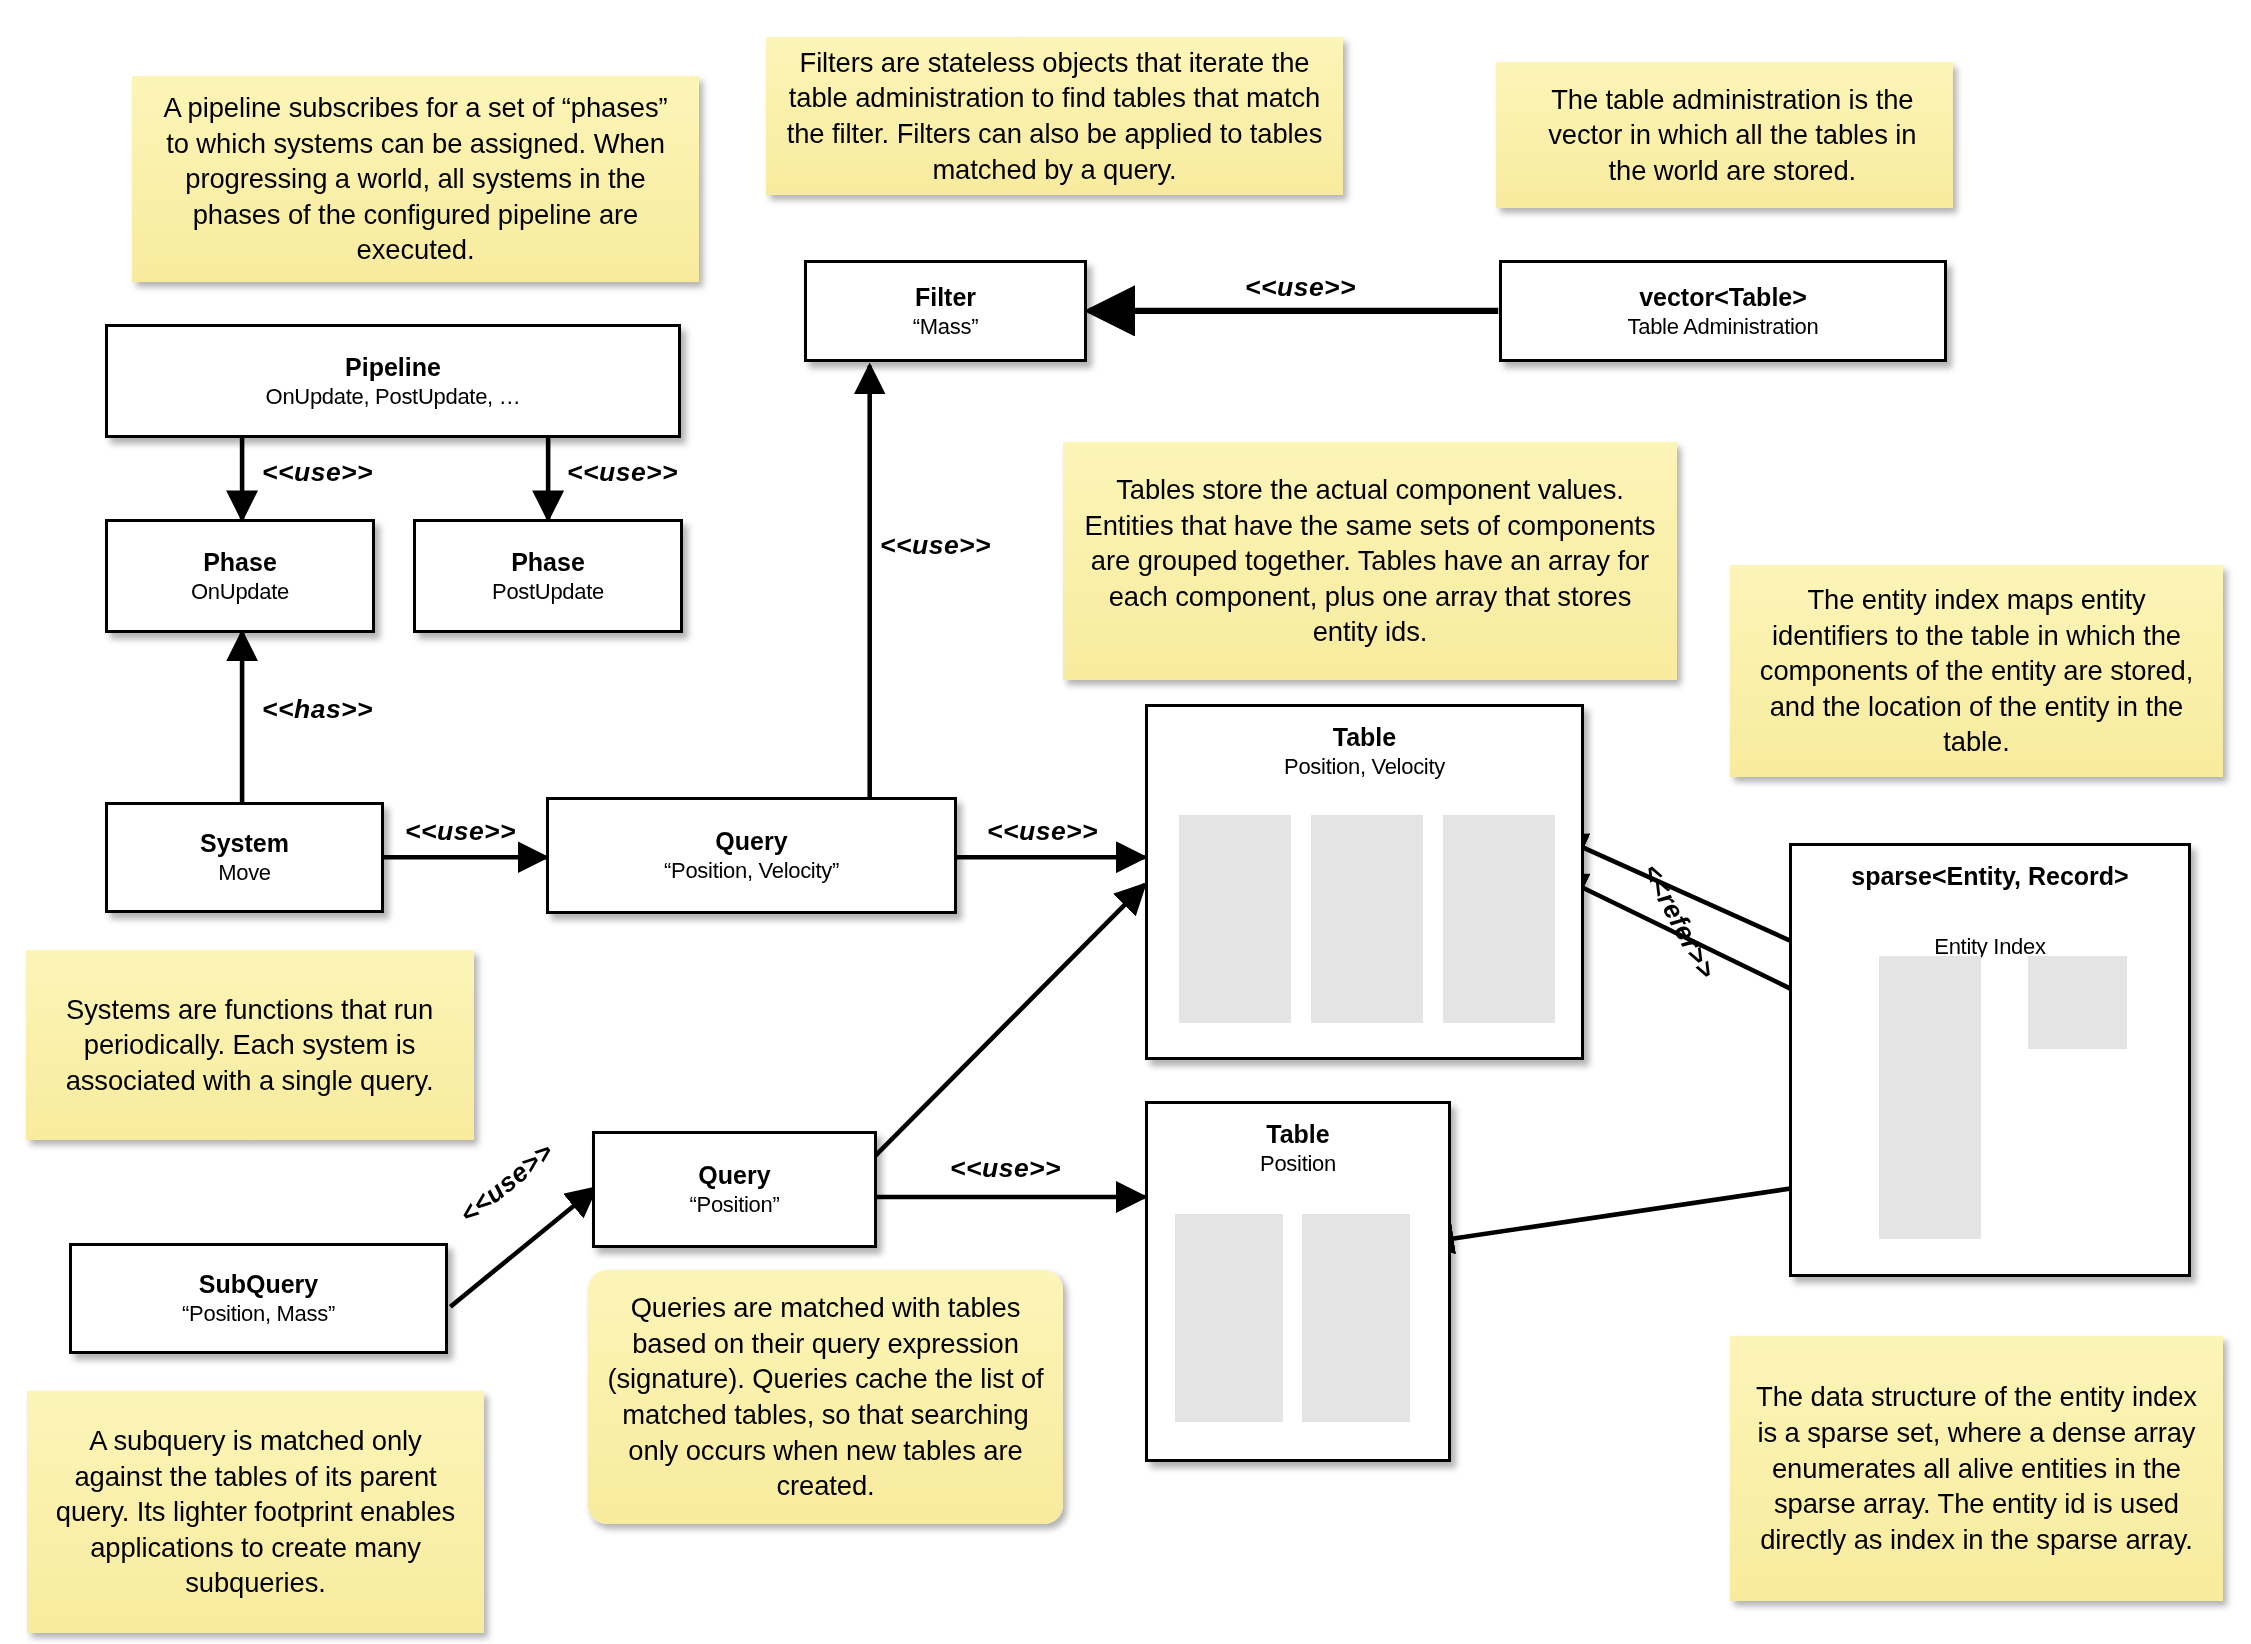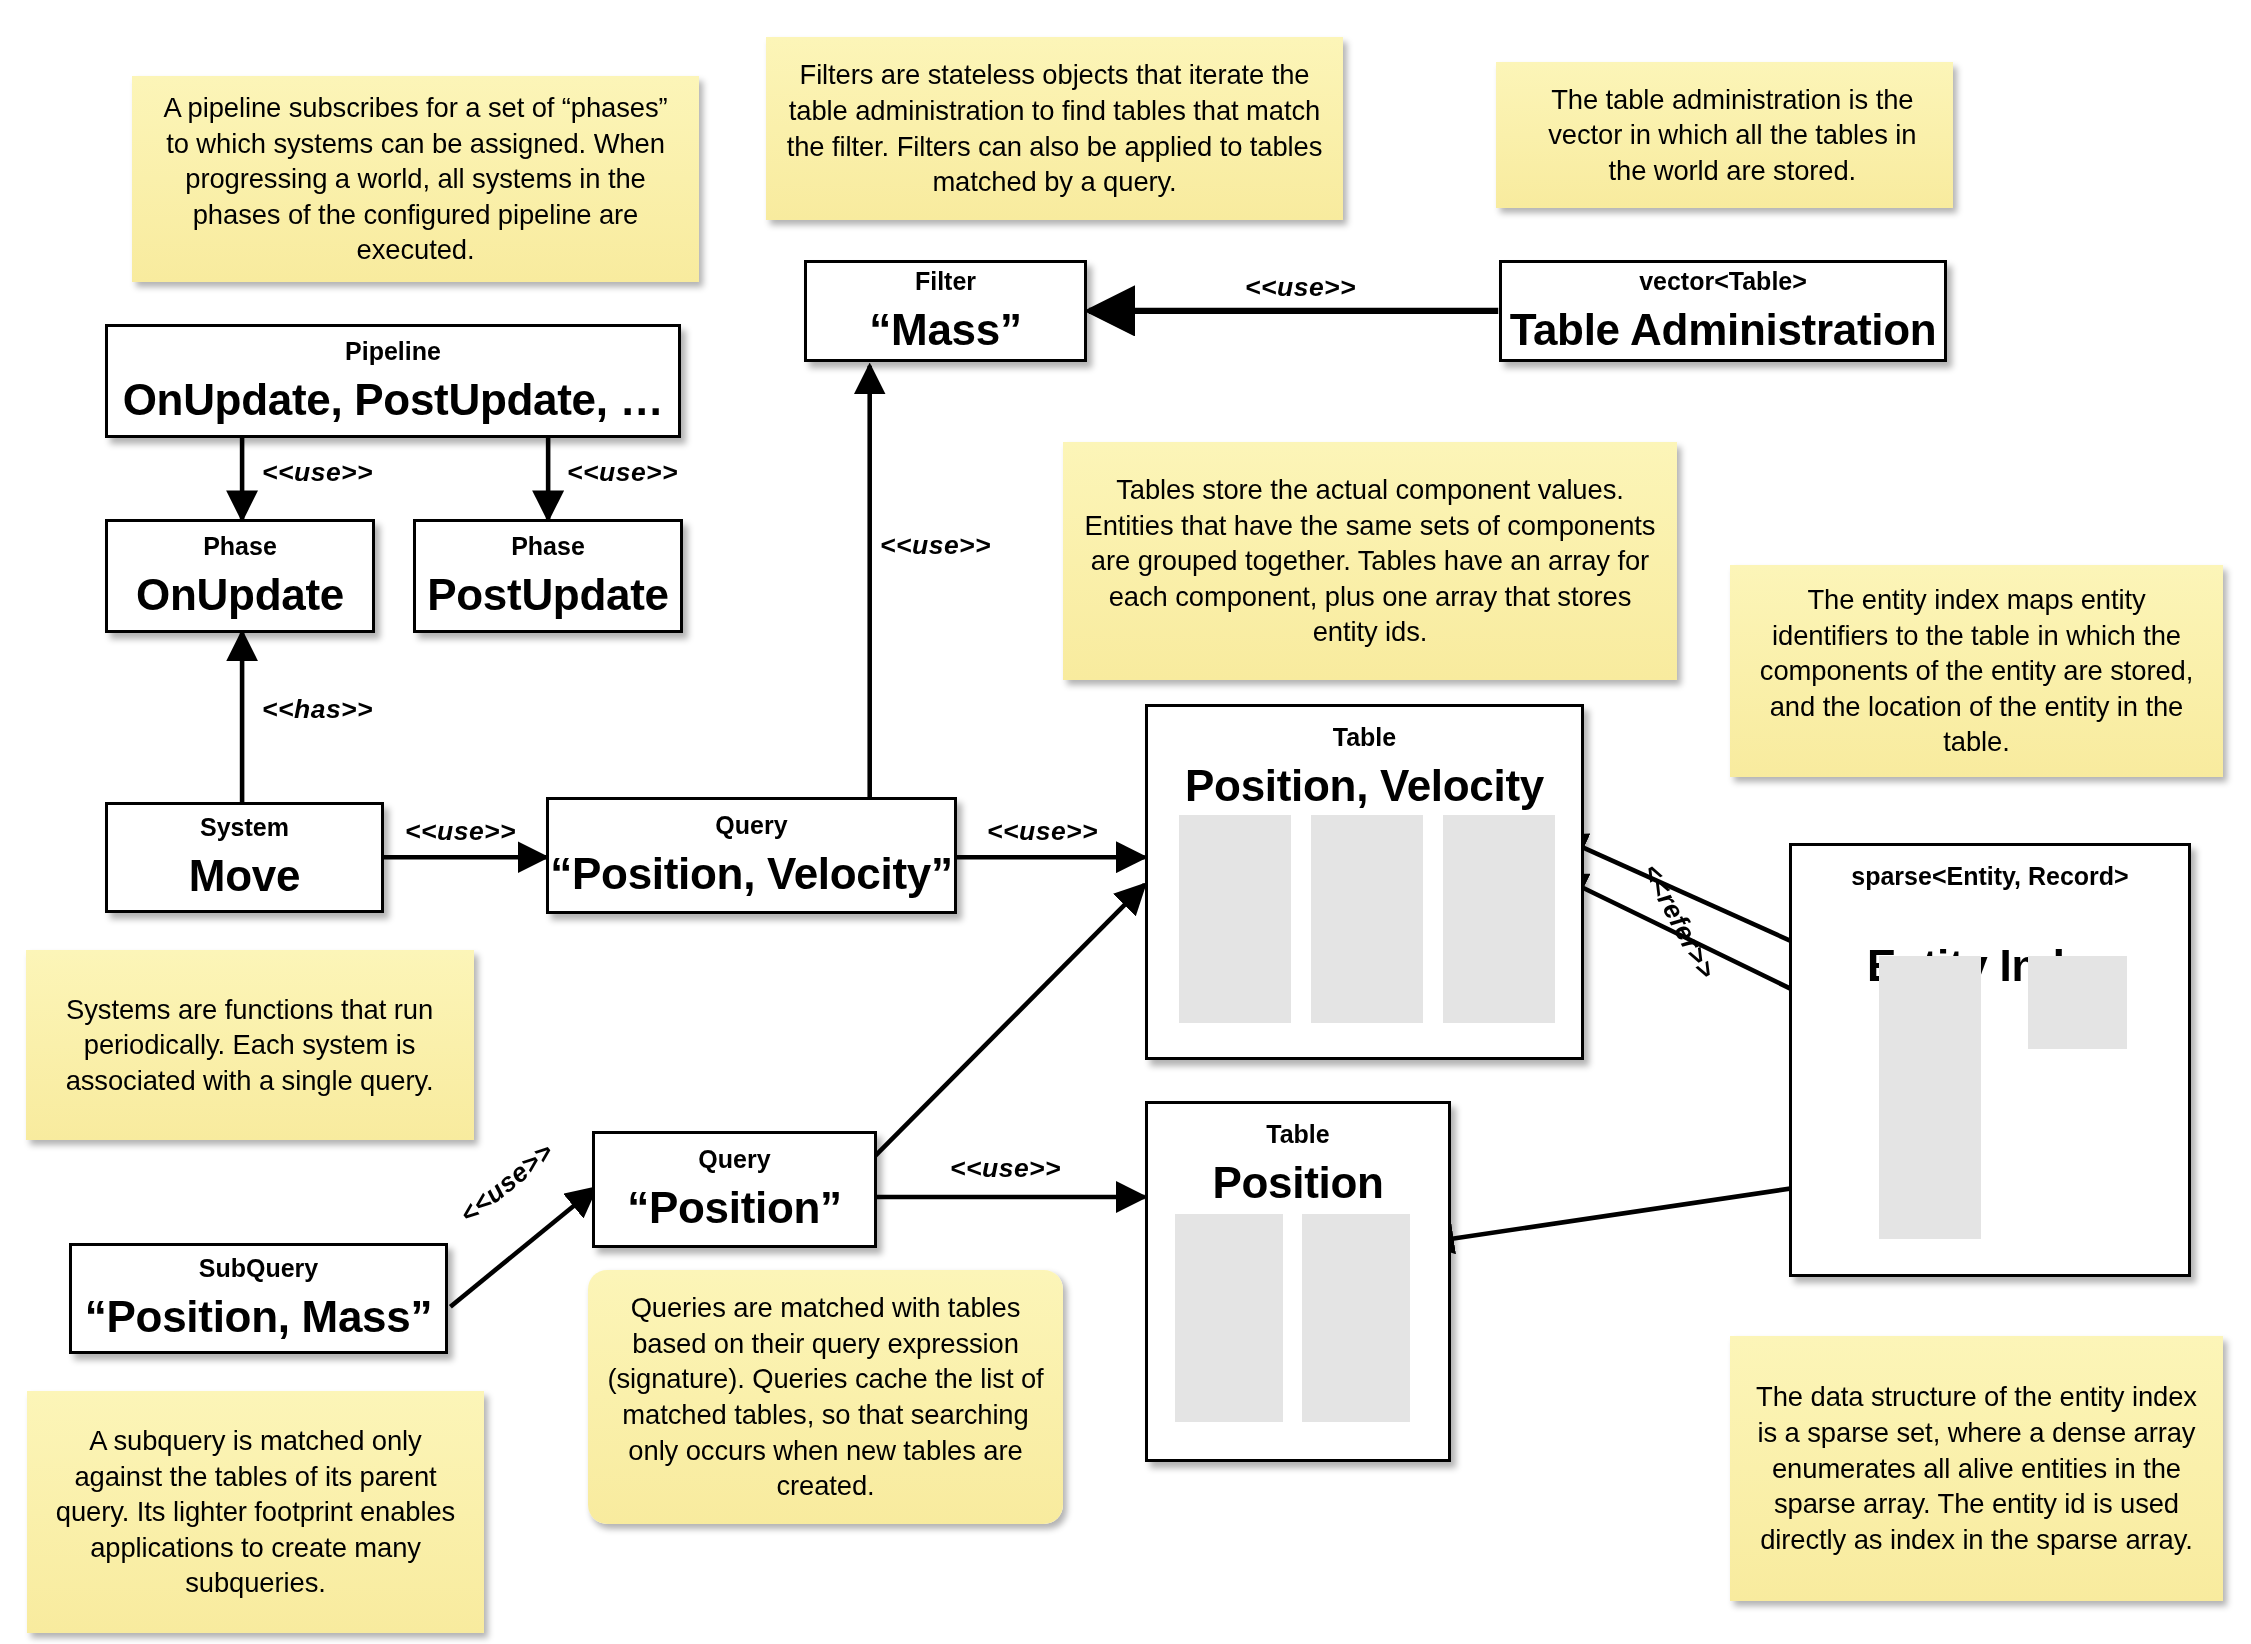--- a/index.html
+++ b/index.html
@@ -35,21 +35,21 @@
     border:3.7px solid #000;
     box-shadow: 4.6px 5.5px 6.4px rgba(0,0,0,0.30);
     box-sizing:border-box;
     display:flex;
     flex-direction:column;
     align-items:center;
     justify-content:center;
     color:#000;
   }
   .box .kind { font-size:25px; font-weight:700; line-height:1.15; }
-  .box .name { font-size:44px; font-weight:700; line-height:1.15; margin-top:9px; letter-spacing:-0.3px;}
+  .box .name { font-size:22px; font-weight:400; line-height:1.15; margin-top:2px; letter-spacing:-0.3px;}
   .box.table-box { justify-content:flex-start; padding-top:16.4px; }
 
   
   .arrays { position:absolute; display:flex; }
   .arr { background:#e4e4e4; }
 
   
   .alabel {
     position:absolute;
     font-size:26.5px;
@@ -102,21 +102,21 @@
     <line x1="2032" y1="1290" x2="1560" y2="1360" stroke="#000" stroke-width="5" marker-end="url(#ah)"></line>
 
     <line x1="2183" y1="1055" x2="2124" y2="1055" stroke="#000" stroke-width="6" marker-end="url(#ah)"></line>
     <line x1="2183" y1="1080" x2="2124" y2="1080" stroke="#000" stroke-width="6" marker-end="url(#ah)"></line>
 
     <line x1="2183" y1="1105" x2="2122" y2="1255" stroke="#000" stroke-width="6" marker-end="url(#ah)"></line>
   </svg>
 
   <div class="note" style="left:108px; top:76px;  width:567px; height:206px;margin-left:24px;">A pipeline subscribes for a set of “phases” to which systems can be assigned. When progressing a world, all systems in the phases of the configured pipeline are executed.</div>
 
-  <div class="note" style="left:766px; top:37px;  width:577px; height:183px;">Filters are stateless objects that iterate the table administration to find tables that match the filter. Filters can also be applied to tables matched by a query.</div>
+  <div class="note" style="left:766px; top:37px;  width:577px; height:158px;">Filters are stateless objects that iterate the table administration to find tables that match the filter. Filters can also be applied to tables matched by a query.</div>
 
   <div class="note" style="left:1496px; top:62px; width:457px; height:146px;padding-left:32px;">The table administration is the vector in which all the tables in the world are stored.</div>
 
   <div class="note" style="left:1063px; top:442px; width:614px; height:238px;">Tables store the actual component values. Entities that have the same sets of components are grouped together. Tables have an array for each component, plus one array that stores entity ids.</div>
 
   <div class="note" style="left:1730px; top:565px; width:493px; height:212px;">The entity index maps entity identifiers to the table in which the components of the entity are stored, and the location of the entity in the table.</div>
 
   <div class="note" style="left:25.6px; top:950px; width:448px; height:190px;">Systems are functions that run periodically. Each system is associated with a single query.</div>
 
   <div class="note" style="left:588px; top:1270px; width:475px; height:254px;border-radius:19px;">Queries are matched with tables based on their query expression (signature). Queries cache the list of matched tables, so that searching only occurs when new tables are created.</div>

